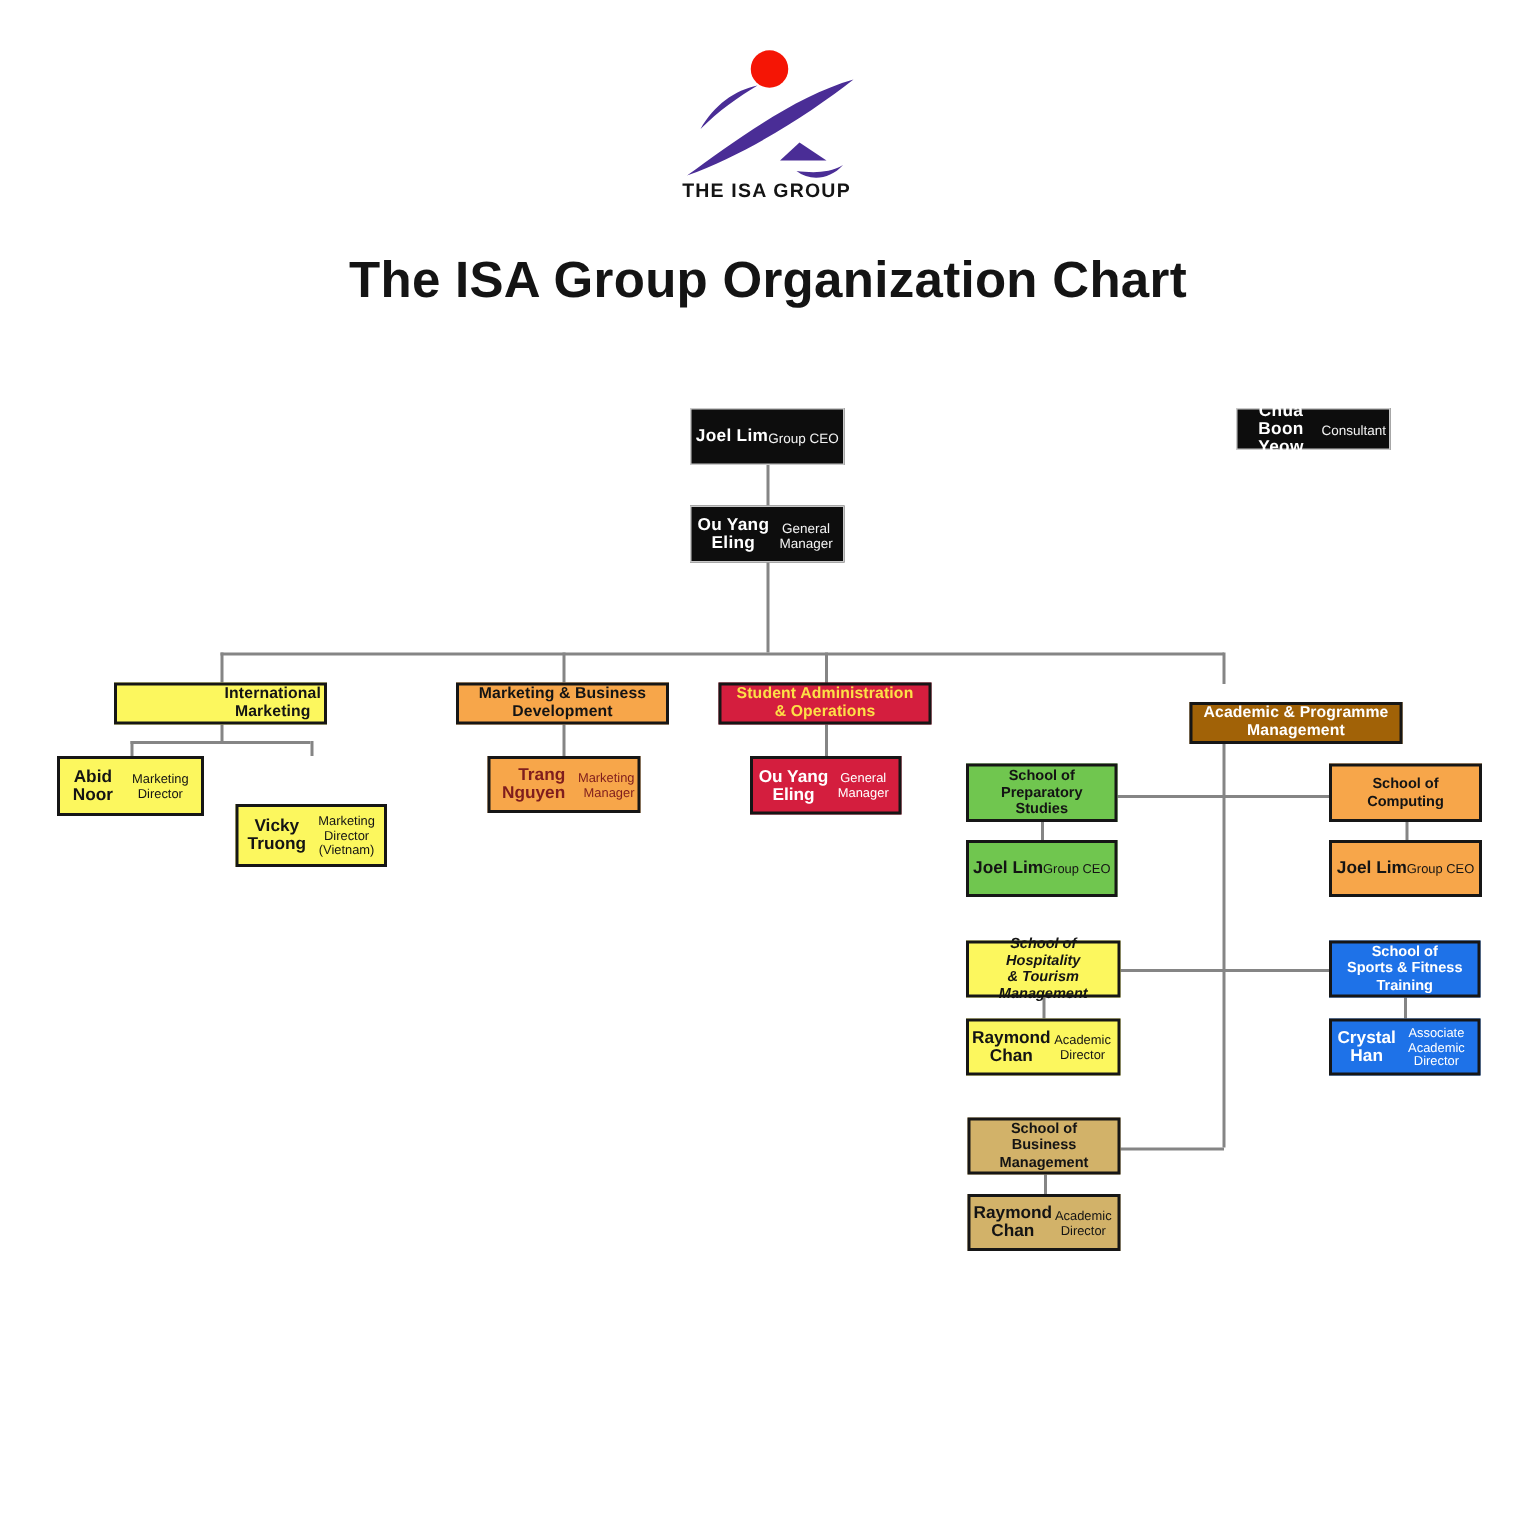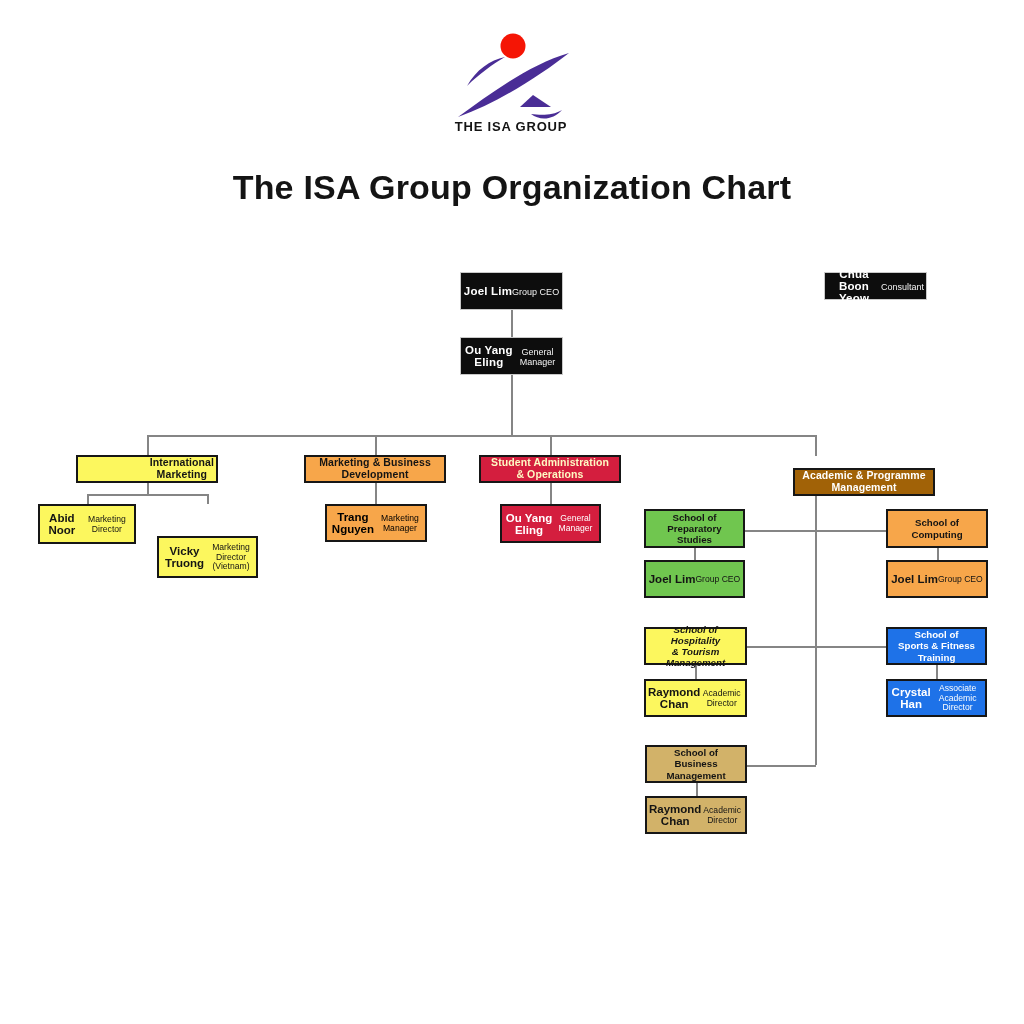--- a/index.html
+++ b/index.html
@@ -96,25 +96,25 @@
       </div>
       <div class="node k-person c-yellow" style="left: 157px; top: 504px; width: 101px; height: 42px; background: rgb(252, 247, 94); color: rgb(20, 20, 20); border-color: rgb(22, 22, 22); margin-top: 32px;">
         <div class="nm">Vicky Truong</div>
         <div class="tt">Marketing Director
 (Vietnam)</div>
       </div>
       <div class="node k-dept c-orange" style="left: 304px; top: 455px; width: 142px; height: 28px; background: rgb(247, 166, 74); color: rgb(20, 20, 20); border-color: rgb(22, 22, 22);">
         <div class="nm">Marketing &amp; Business
 Development</div>
       </div>
-      <div class="node k-person c-orange" style="left: 325px; top: 504px; width: 102px; height: 38px; background: rgb(247, 166, 74); color: #000000; border-color: rgb(22, 22, 22);">
+      <div class="node k-person c-orange" style="left: 325px; top: 504px; width: 102px; height: 38px; background: rgb(247, 166, 74); color: #7f1d1d; border-color: rgb(22, 22, 22); text-align: right;">
         <div class="nm">Trang Nguyen</div>
         <div class="tt">Marketing Manager</div>
       </div>
-      <div class="node k-dept c-red" style="left: 479px; top: 455px; width: 142px; height: 28px; background: rgb(212, 30, 62); color: #fef9c3; border-color: rgb(22, 22, 22);">
+      <div class="node k-dept c-red" style="left: 479px; top: 455px; width: 142px; height: 28px; background: rgb(212, 30, 62); color: #fde047; border-color: rgb(22, 22, 22);">
         <div class="nm">Student Administration
 &amp; Operations</div>
       </div>
       <div class="node k-person c-red" style="left: 500px; top: 504px; width: 101px; height: 39px; background: rgb(212, 30, 62); color: rgb(255, 255, 255); border-color: rgb(22, 22, 22);">
         <div class="nm">Ou Yang Eling</div>
         <div class="tt">General Manager</div>
       </div>
       <div class="node k-dept c-purple" style="left: 745px; top: 468px; width: 142px; height: 28px; background: #a16207; color: rgb(255, 255, 255); border-color: rgb(22, 22, 22); margin-left: 48px;">
         <div class="nm">Academic &amp; Programme
 Management</div>

